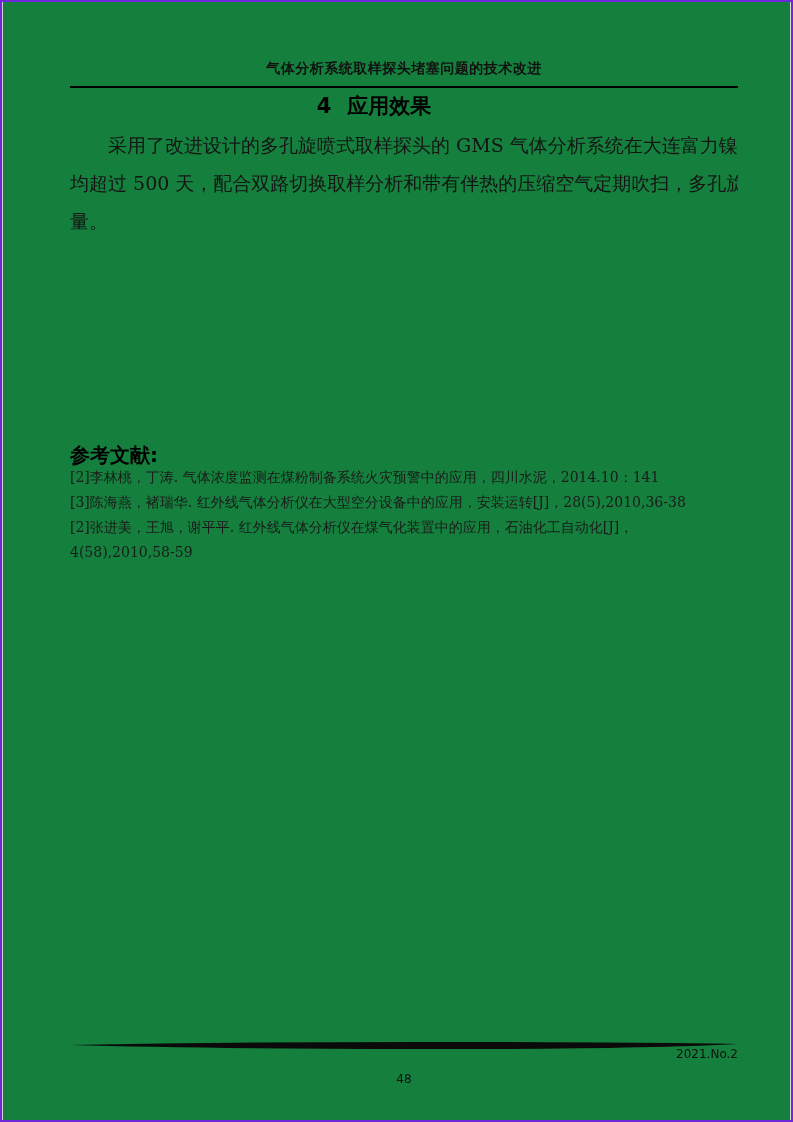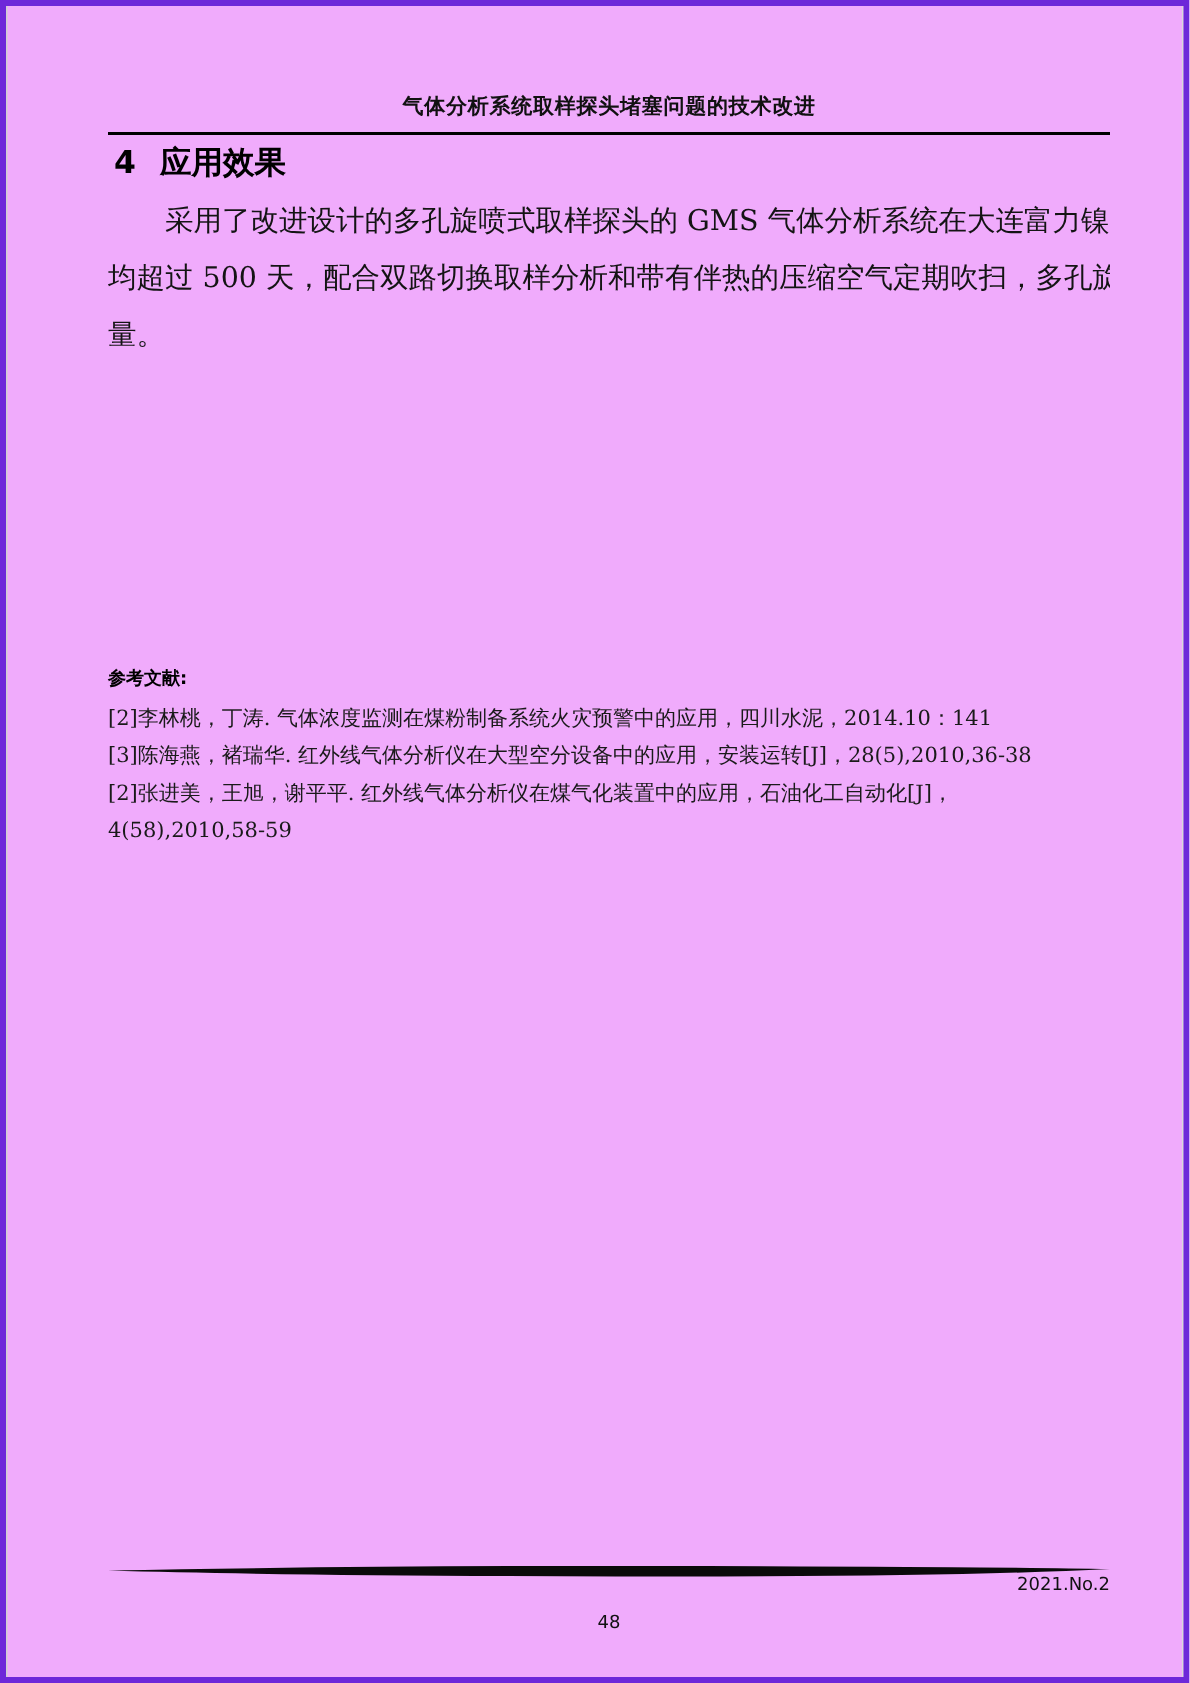--- a/index.html
+++ b/index.html
@@ -2,22 +2,22 @@
 <html><head>
 <meta charset="utf-8">
 <style>
   * { margin: 0; padding: 0; box-sizing: border-box; }
   html, body { background: #ffffff; }
   .page {
     position: relative;
     width: 793px;
     height: 1122px;
     margin: 0 auto;
-    background: #f0abfc;
-    border: 4px solid #6d28d9;
+    background: #15803d;
+    border: 2px solid #6d28d9;
     box-shadow: inset 1px 0 0 #cfcfcf, inset -1px 0 0 #d8d8d8;
     overflow: hidden;
     color: #1a1a1a;
     font-family: "DejaVu Serif", "Liberation Serif", serif;
   }
   .running-title {
     position: absolute;
     top: 58px; left: 68px; width: 668px;
     text-align: center;
     font-family: "DejaVu Sans", "Liberation Sans", sans-serif;
@@ -32,20 +32,21 @@
     border-top: 2px solid #000;
   }
   .section-heading {
     position: absolute;
     top: 90px; left: 72px; width: 600px;
     font-family: "DejaVu Sans", "Liberation Sans", sans-serif;
     font-weight: bold;
     font-size: 21px;
     color: #000;
     white-space: nowrap;
+    text-align: center;
   }
   .section-heading .num { display: inline-block; margin-right: 16px; }
   .body-block {
     position: absolute;
     top: 124px; left: 68px; width: 668px;
     font-size: 19px;
     color: #141414;
   }
   .body-line {
     height: 38px;
@@ -55,21 +56,21 @@
     white-space: nowrap;
     overflow: hidden;
   }
   .body-line.first { text-indent: 2em; }
   .body-line.last { text-align-last: left; white-space: normal; }
   .ref-heading {
     position: absolute;
     top: 440px; left: 68px;
     font-family: "DejaVu Sans", "Liberation Sans", sans-serif;
     font-weight: bold;
-    font-size: 12px;
+    font-size: 20px;
     color: #000;
   }
   .ref-list {
     position: absolute;
     top: 463px; left: 68px; width: 668px;
     font-size: 14px;
     color: #1a1a1a;
   }
   .ref-line {
     height: 25px;

